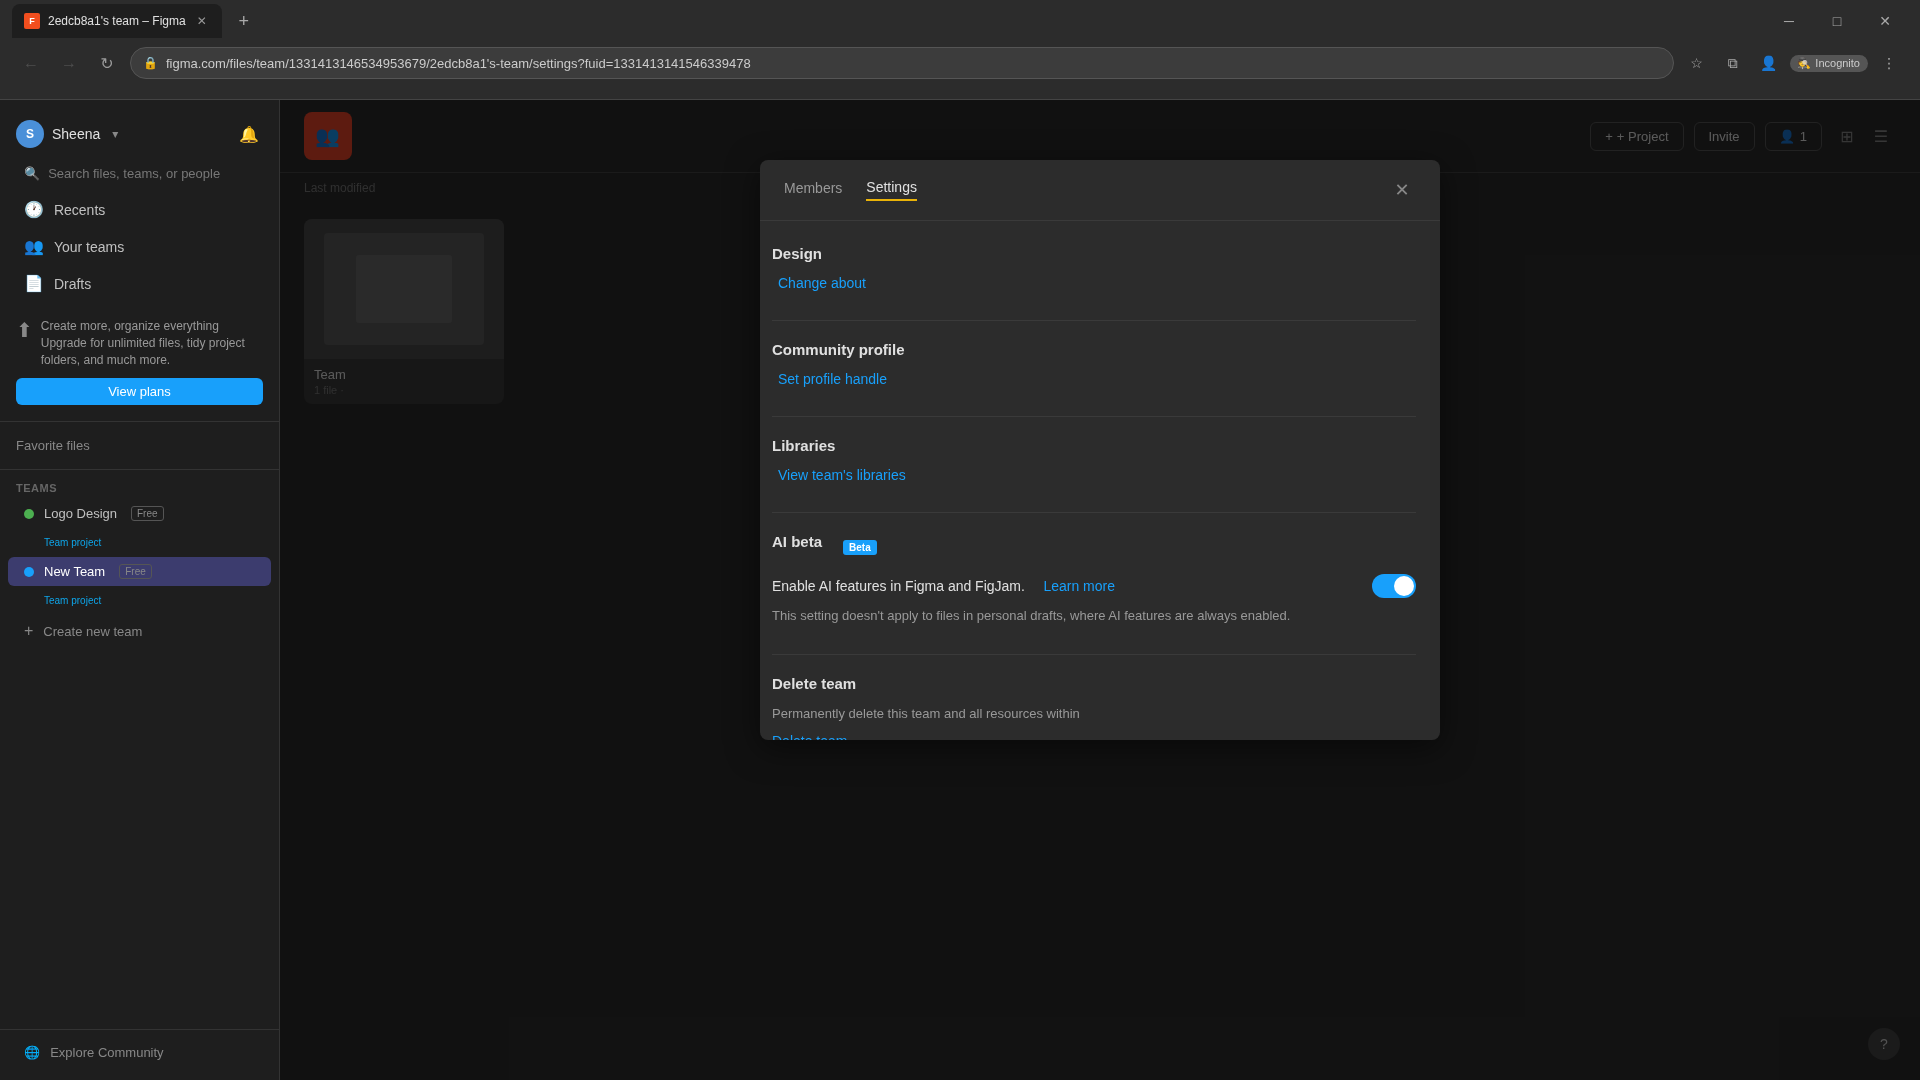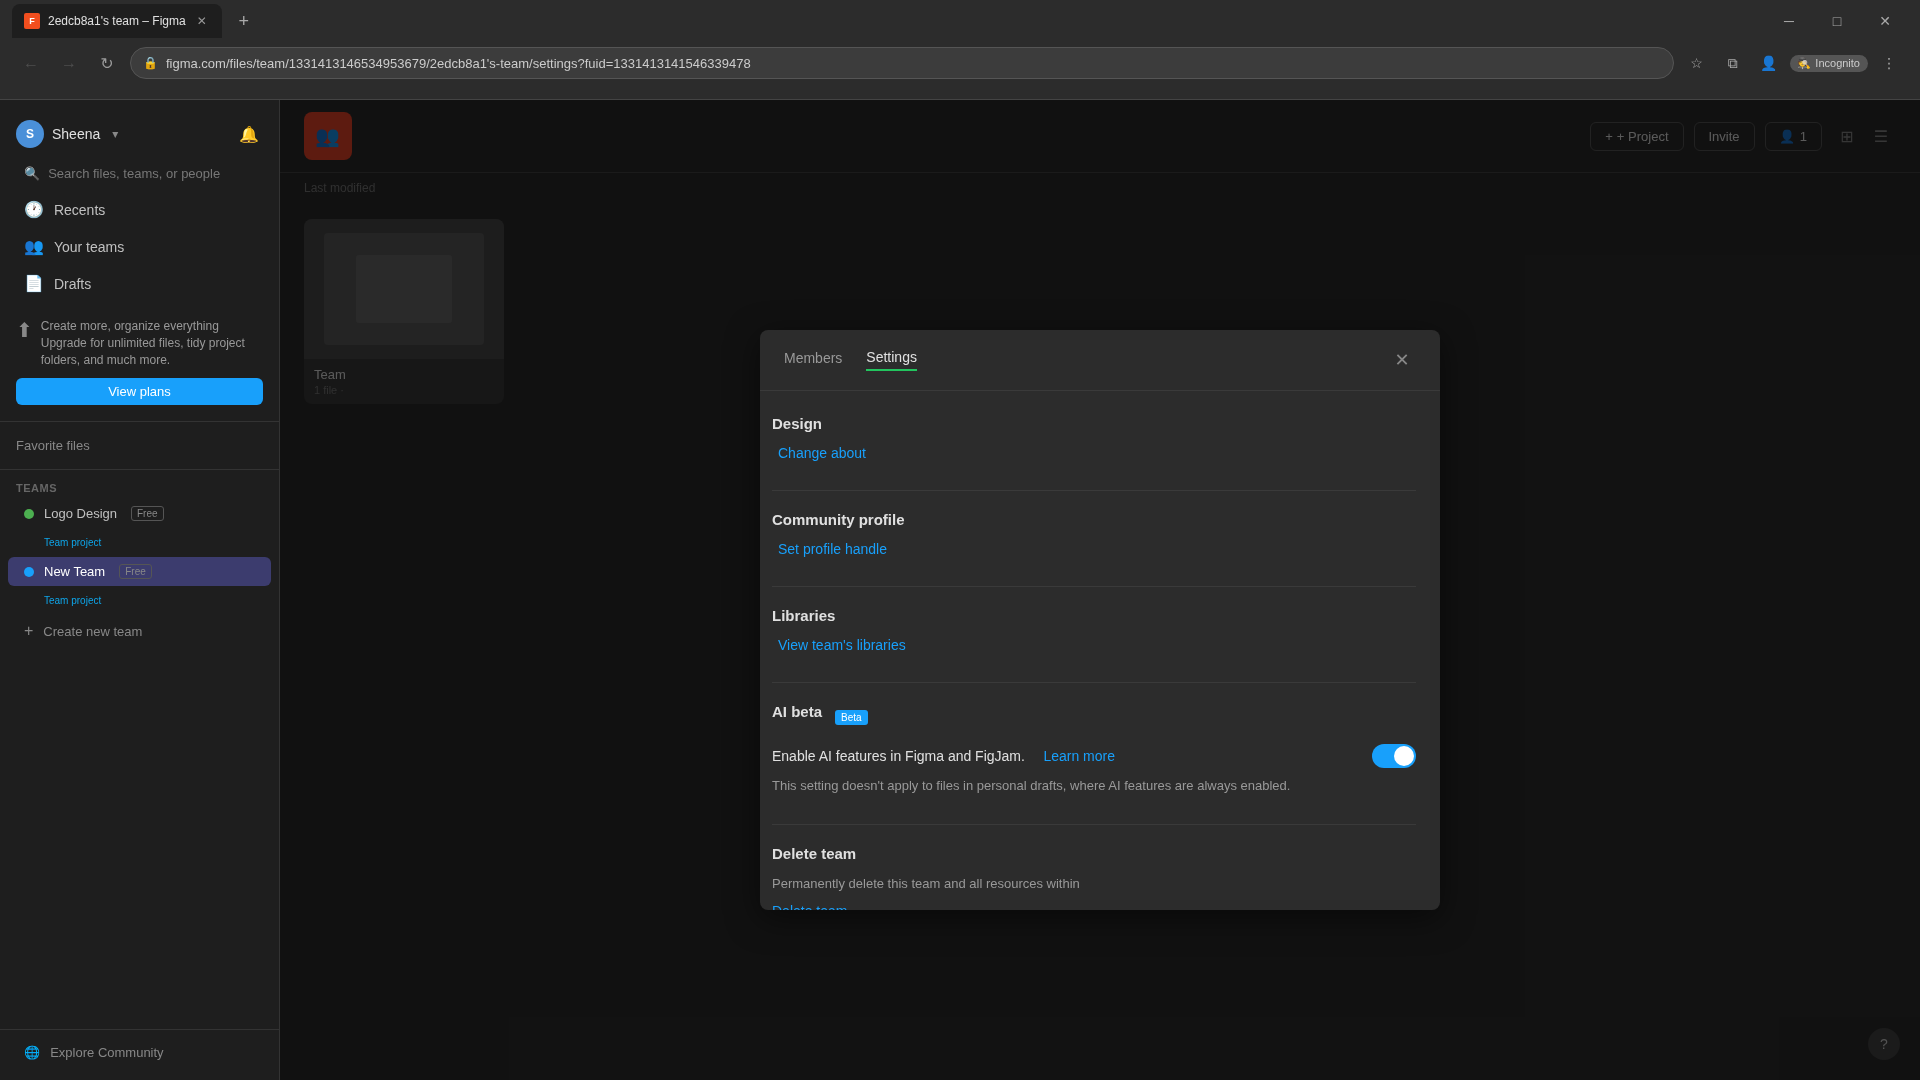--- a/index.html
+++ b/index.html
@@ -434,21 +434,21 @@
 
     
     .modal-overlay {
       position: absolute;
       top: 0;
       left: 0;
       right: 0;
       bottom: 0;
       background: rgba(0,0,0,0.6);
       display: flex;
-      align-items: center;
+      align-items: flex-start;
       justify-content: center;
       padding-top: 60px;
       z-index: 100;
     }
     .modal {
       background: #2c2c2c;
       border-radius: 8px;
       width: 680px;
       max-height: 580px;
       display: flex;
@@ -464,21 +464,21 @@
       gap: 24px;
     }
     .modal-tab {
       font-size: 14px;
       color: #999;
       cursor: pointer;
       padding-bottom: 4px;
     }
     .modal-tab.active {
       color: #e0e0e0;
-      border-bottom: 2px solid #22c55e;
+      border-bottom: 2px solid #eab308;
     }
     .modal-close {
       margin-left: auto;
       width: 28px;
       height: 28px;
       background: transparent;
       border: none;
       color: #888;
       font-size: 18px;
       cursor: pointer;
@@ -549,24 +549,24 @@
       top: 2px;
       right: 2px;
       transition: left 0.2s;
     }
 
     
     .beta-badge {
       background: #18a0fb;
       color: white;
       font-size: 10px;
-      font-weight: 400;
+      font-weight: 700;
       padding: 2px 6px;
       border-radius: 3px;
-      margin-left: 8px;
+      margin-left: 16px;
       vertical-align: middle;
     }
 
     
     .delete-link {
       font-size: 14px;
       color: #18a0fb;
       cursor: pointer;
     }
 

